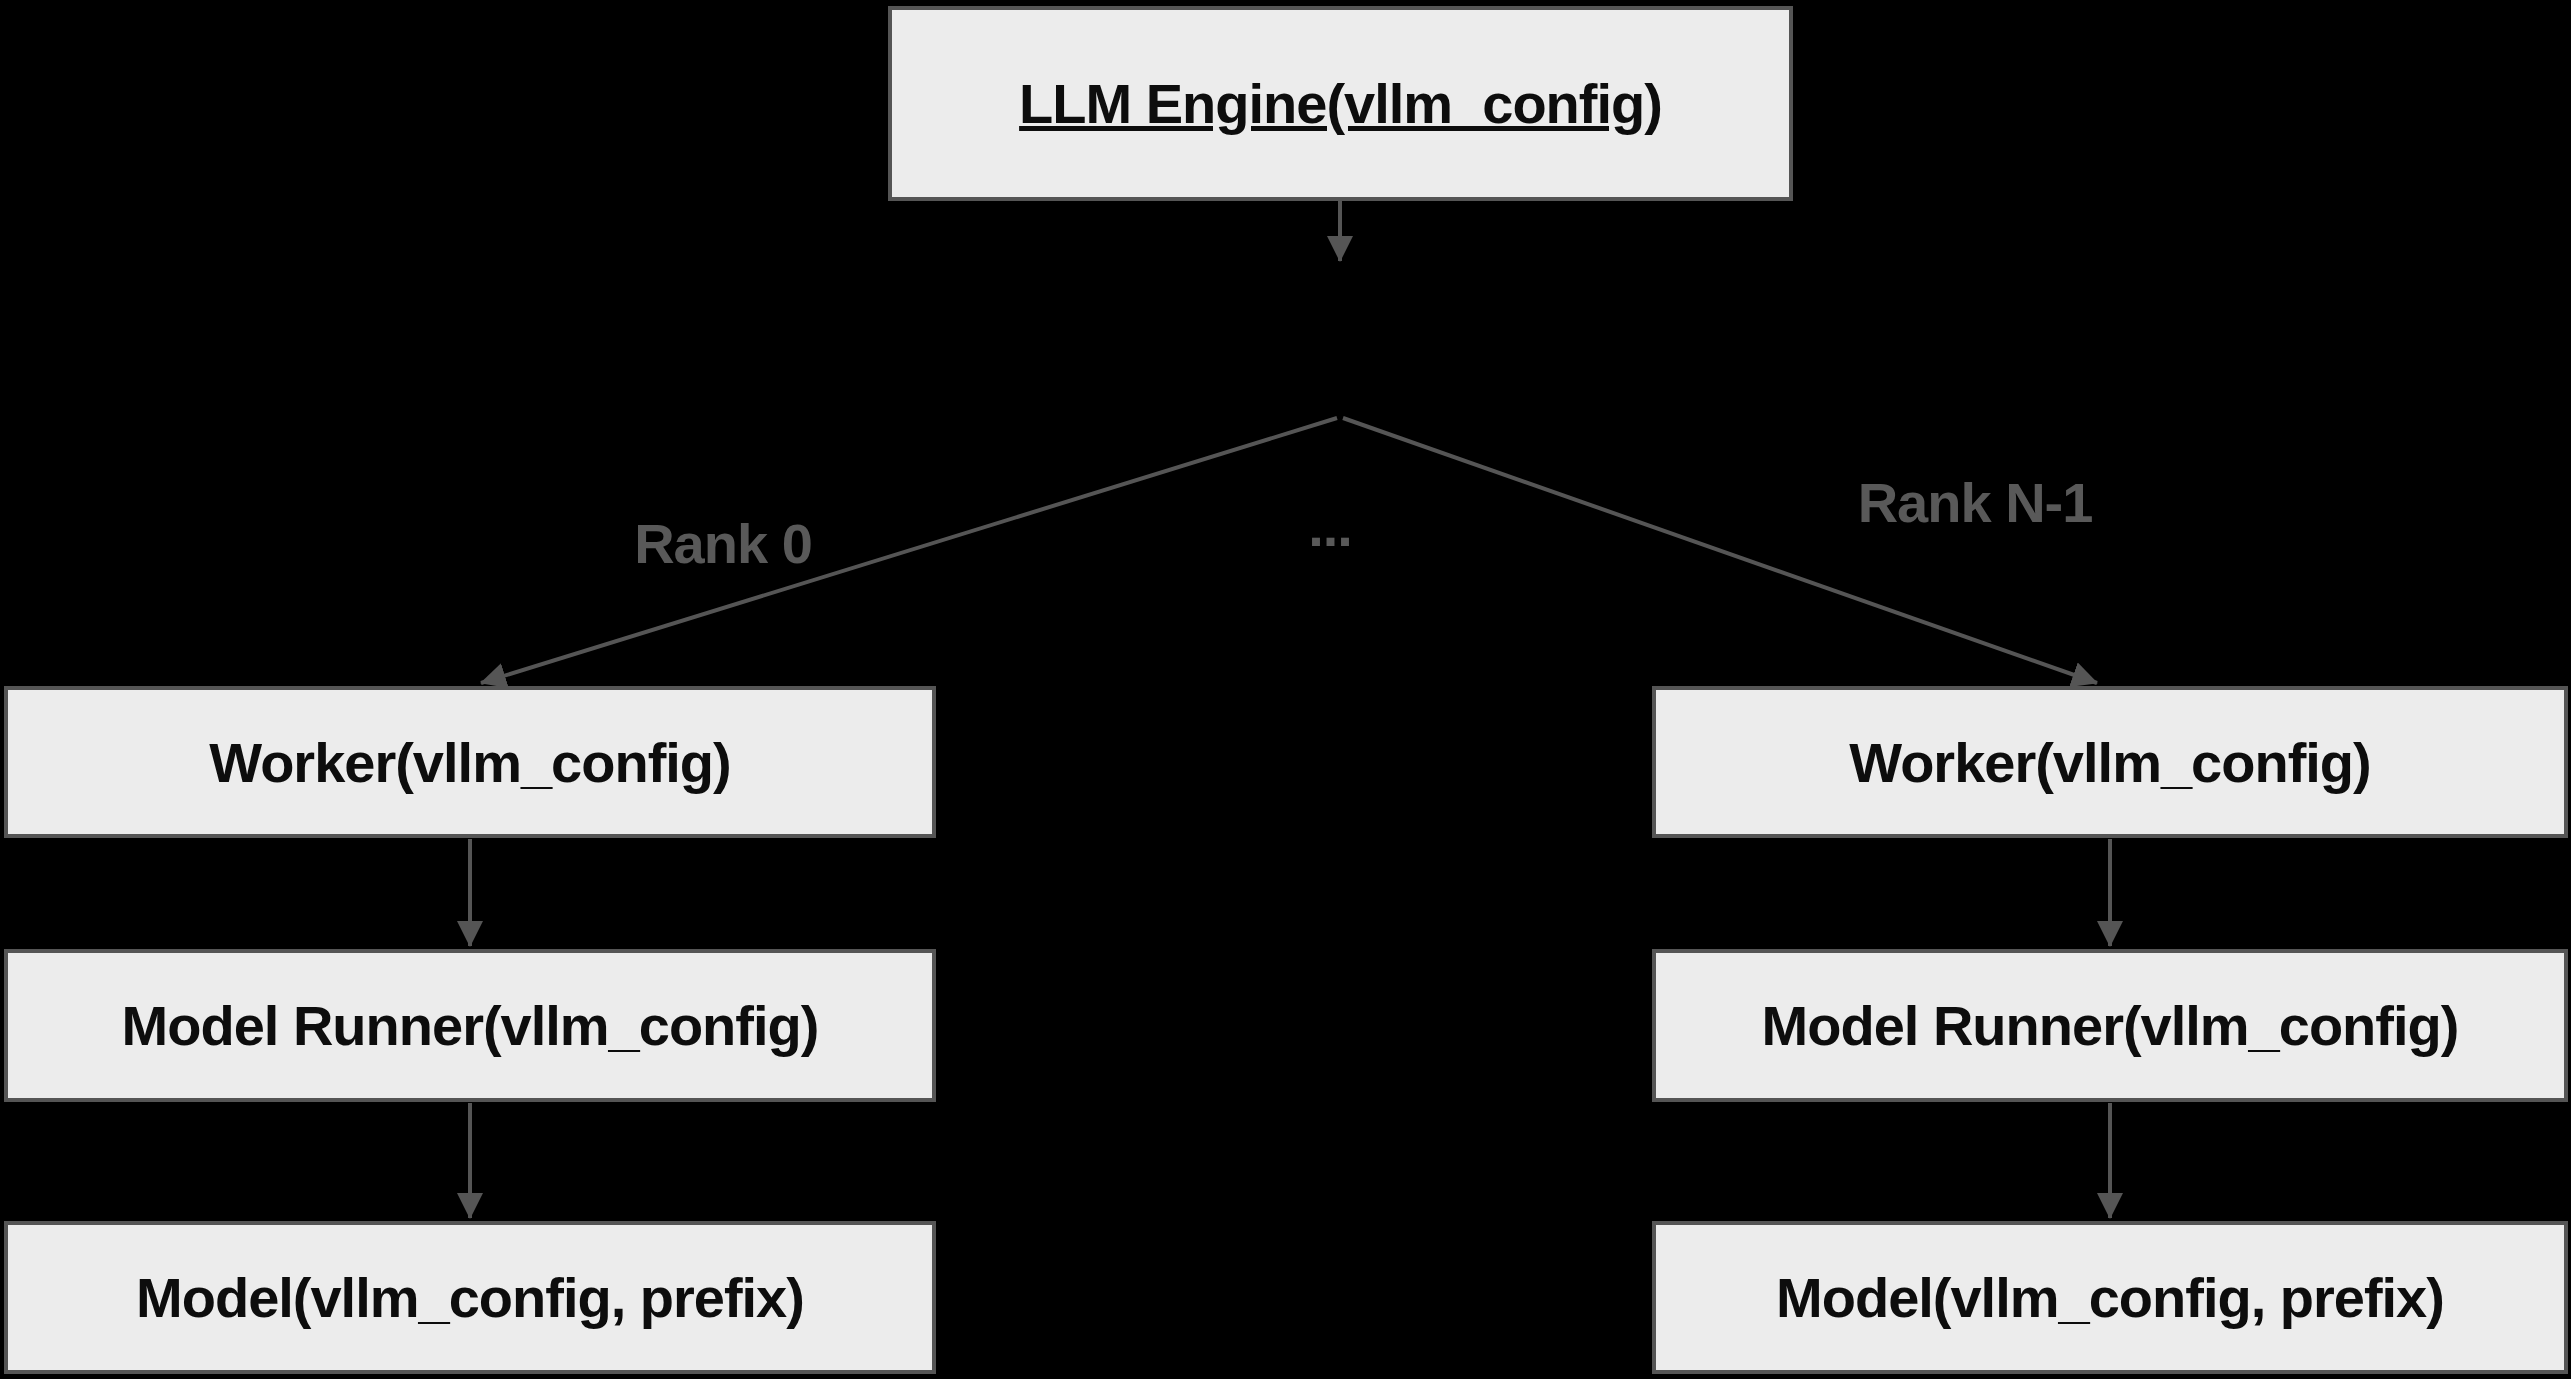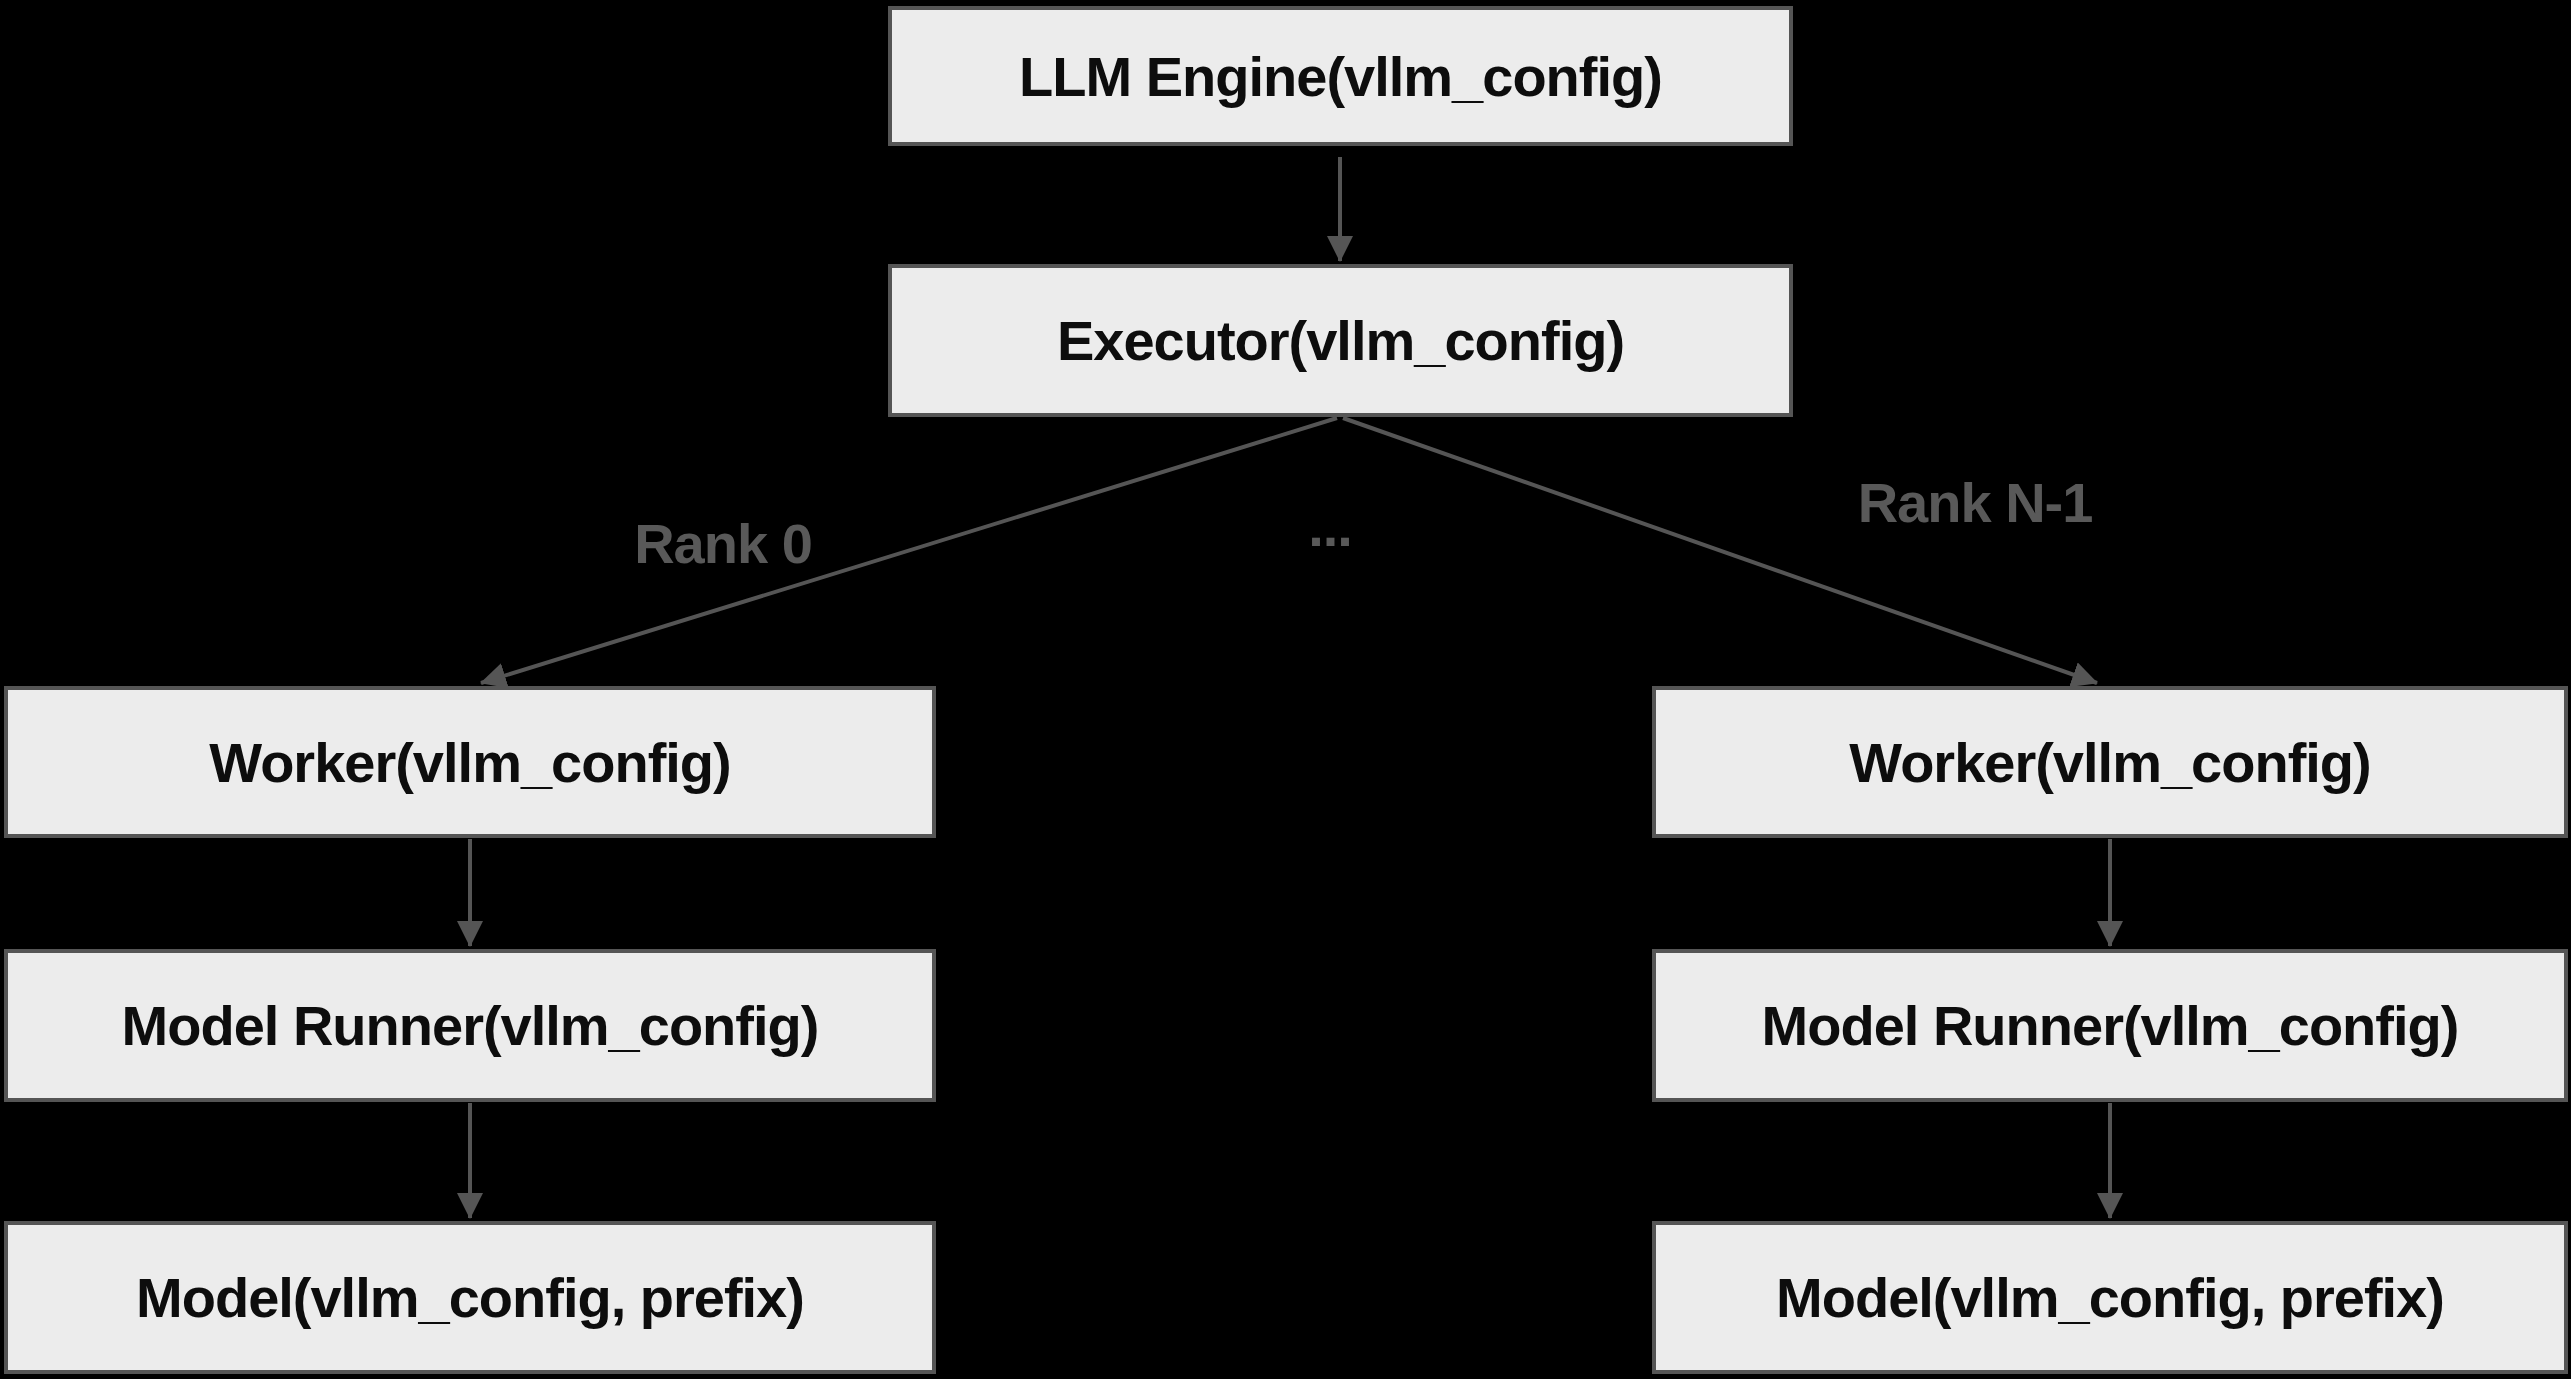--- a/index.html
+++ b/index.html
@@ -47,21 +47,21 @@
   .edge-label {
     position: absolute;
     transform: translate(-50%, -50%);
     color: var(--label-color, #595959);
     font-size: 56px;
     font-weight: bold;
     letter-spacing: -1px;
     white-space: nowrap;
   }
   
-  #n-llm-engine      { left: 888px;  top: 6px;    width: 905px; height: 140px; }
+  #n-llm-engine      { left: 888px;  top: 6px;    width: 905px; height: 195px; text-decoration: underline; }
   #n-executor        { left: 888px;  top: 264px;  width: 905px; height: 153px; }
   #n-worker-left     { left: 4px;    top: 686px;  width: 932px; height: 152px; }
   #n-model-runner-left { left: 4px;  top: 949px;  width: 932px; height: 153px; }
   #n-model-left      { left: 4px;    top: 1221px; width: 932px; height: 153px; }
   #n-worker-right    { left: 1652px; top: 686px;  width: 916px; height: 152px; }
   #n-model-runner-right { left: 1652px; top: 949px; width: 916px; height: 153px; }
   #n-model-right     { left: 1652px; top: 1221px; width: 916px; height: 153px; }
   
   #lbl-rank-0   { left: 723px;  top: 517px; margin-top: 26px; }
   #lbl-ellipsis { left: 1330px; top: 526px; }
@@ -82,21 +82,20 @@
     <line x1="1337" y1="418" x2="481" y2="683" marker-end="url(#arrow)"></line>
     <line x1="1343" y1="418" x2="2097" y2="683" marker-end="url(#arrow)"></line>
     <line x1="470" y1="839" x2="470" y2="946" marker-end="url(#arrow)"></line>
     <line x1="470" y1="1103" x2="470" y2="1218" marker-end="url(#arrow)"></line>
     <line x1="2110" y1="839" x2="2110" y2="946" marker-end="url(#arrow)"></line>
     <line x1="2110" y1="1103" x2="2110" y2="1218" marker-end="url(#arrow)"></line>
   </svg>
 
   <div class="node" id="n-llm-engine">LLM Engine(vllm_config)</div>
 
-  <div class="node" id="n-executor">Executor(vllm_config)</div>
 
   <div class="node" id="n-worker-left">Worker(vllm_config)</div>
 
   <div class="node" id="n-model-runner-left">Model Runner(vllm_config)</div>
 
   <div class="node" id="n-model-left">Model(vllm_config, prefix)</div>
 
   <div class="node" id="n-worker-right">Worker(vllm_config)</div>
 
   <div class="node" id="n-model-runner-right">Model Runner(vllm_config)</div>

